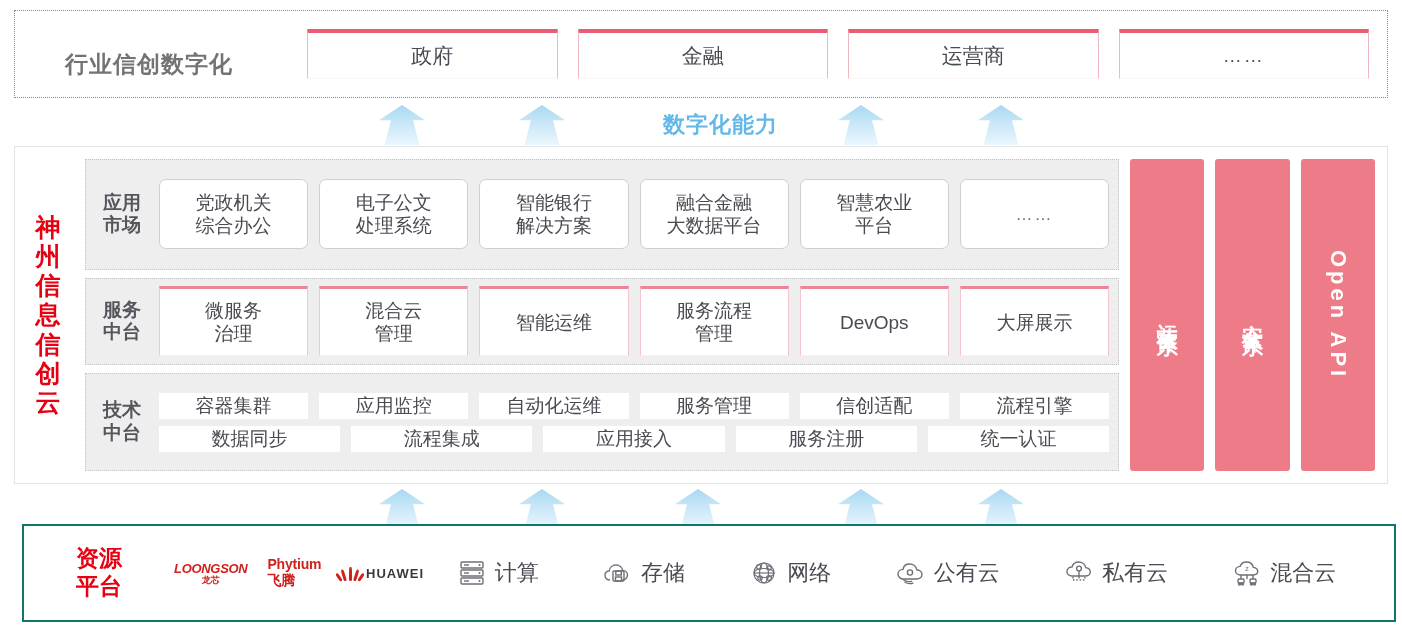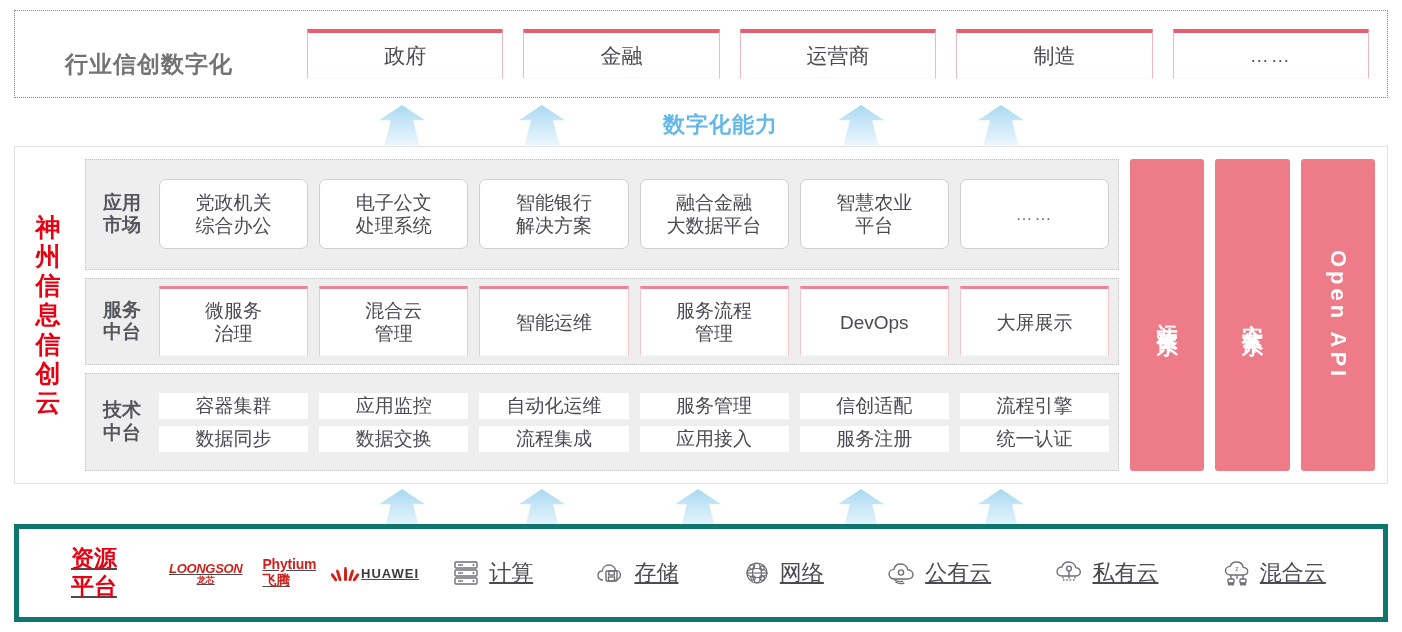--- a/index.html
+++ b/index.html
@@ -170,23 +170,23 @@
     font-size:22px;
   }
 
   
   .arrow-strip-bot{
     position:absolute;left:0;top:487px;width:1402px;height:42px;
   }
 
   
   .resource-card{
-    position:absolute;left:14px;top:524px;width:1374px;height:98px;
-    background:#ffffff;border:5px solid #0f766e;box-sizing:border-box;
-    display:flex;align-items:center;text-decoration:underline;
+    position:absolute;left:22px;top:524px;width:1374px;height:98px;
+    background:#ffffff;border:2px solid #0f766e;box-sizing:border-box;
+    display:flex;align-items:center;
   }
   .res-title{
     flex:0 0 150px;width:150px;text-align:center;
     font-size:23px;font-weight:bold;color:#e60012;line-height:1.2;
   }
   .res-title span{display:block;}
   .vendor-logos{
     flex:0 0 250px;display:flex;flex-direction:row;align-items:center;
     justify-content:center;gap:9px;
   }
@@ -220,21 +220,20 @@
 </style>
 </head>
 <body>
 
 <div class="industry-band">
   <div class="industry-title">行业信创数字化</div>
   <div class="industry-cards">
     <div class="ind-card">政府</div>
     <div class="ind-card">金融</div>
     <div class="ind-card">运营商</div>
-    <div class="ind-card">制造</div>
     <div class="ind-card ellipsis">……</div>
   </div>
 </div>
 
 <div class="arrow-strip-top">
   <div class="uparrow" style="left:379px;"></div>
   <div class="uparrow" style="left:519px;"></div>
   <div class="uparrow" style="left:838px;"></div>
   <div class="uparrow" style="left:978px;"></div>
 </div>
@@ -347,21 +346,20 @@
           <div class="row">
             <div class="tech-card">容器集群</div>
             <div class="tech-card">应用监控</div>
             <div class="tech-card">自动化运维</div>
             <div class="tech-card">服务管理</div>
             <div class="tech-card">信创适配</div>
             <div class="tech-card">流程引擎</div>
           </div>
           <div class="row">
             <div class="tech-card">数据同步</div>
-            <div class="tech-card">数据交换</div>
             <div class="tech-card">流程集成</div>
             <div class="tech-card">应用接入</div>
             <div class="tech-card">服务注册</div>
             <div class="tech-card">统一认证</div>
           </div>
         </div>
       </div>
 
     </div>
 

